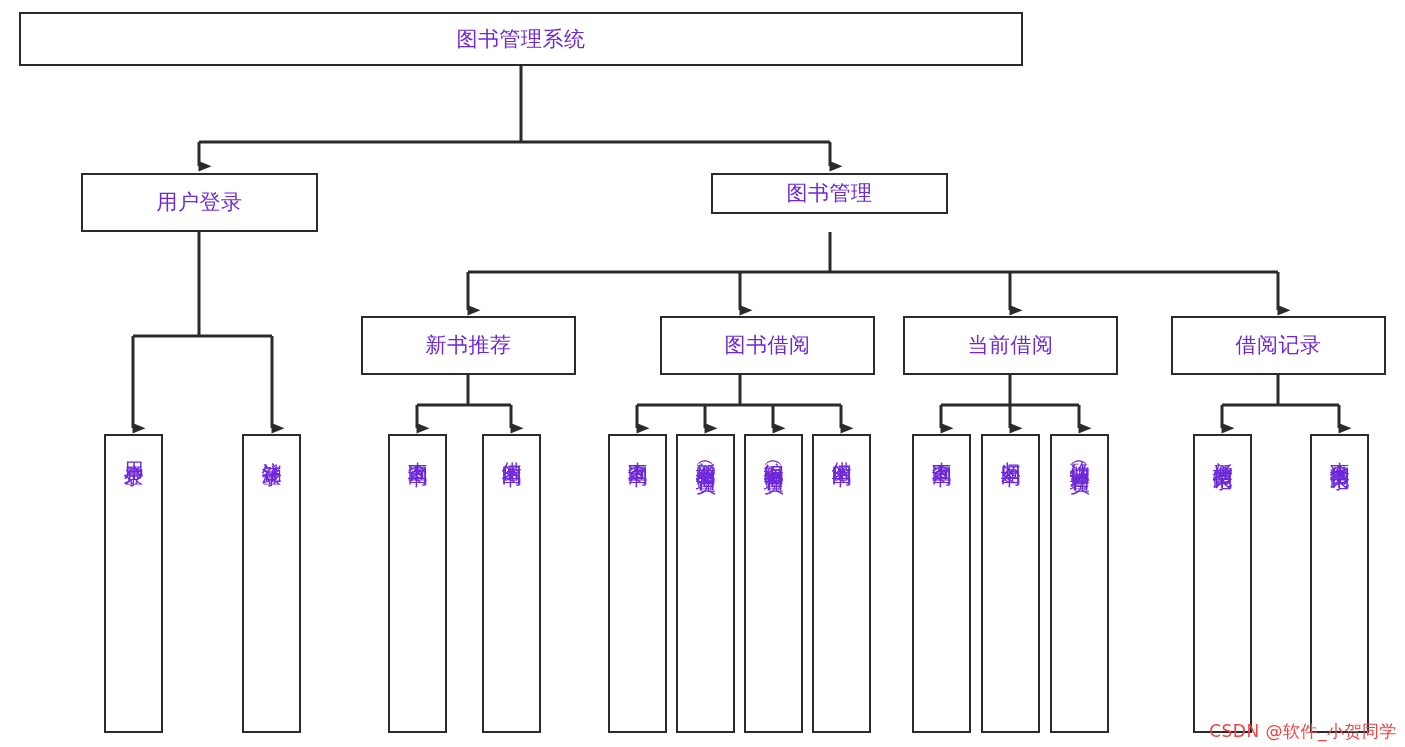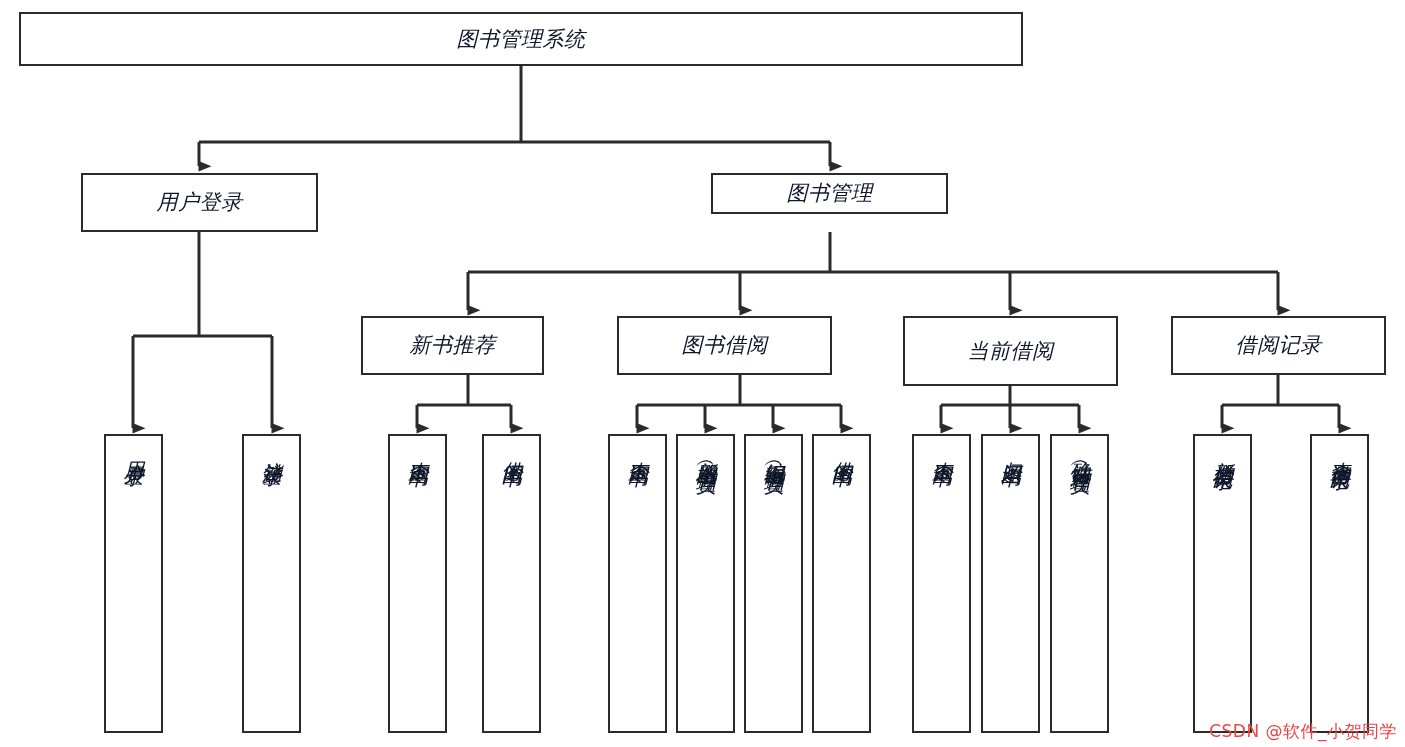--- a/index.html
+++ b/index.html
@@ -28,23 +28,22 @@
     border:2px solid #2b2b2b;
     display:flex;
     align-items:center;
     justify-content:center;
     z-index:2;
   }
   .node .lbl{
     font-size:21px;
     line-height:1.25;
     letter-spacing:0.5px;
-    color:#0f172a;
+    color:#6d28d9;
     white-space:nowrap;
-    font-style:italic;
   }
   
   .node.vert{
     align-items:flex-start;
     padding-top:10px;
   }
   .node.vert .lbl{
     writing-mode:vertical-rl;
     text-orientation:upright;
     font-size:20px;
@@ -123,27 +122,27 @@
     <span class="lbl">图书管理系统</span>
   </div>
 
   <div class="node" style="left:81px; top:173px; width:237px; height:59px;">
     <span class="lbl">用户登录</span>
   </div>
   <div class="node" style="left:711px; top:173px; width:237px; height:41px;">
     <span class="lbl">图书管理</span>
   </div>
 
-  <div class="node" style="left:361px; top:316px; width:183px; height:59px;">
+  <div class="node" style="left:361px; top:316px; width:215px; height:59px;">
     <span class="lbl">新书推荐</span>
   </div>
-  <div class="node" style="left:617px; top:316px; width:215px; height:59px;">
+  <div class="node" style="left:660px; top:316px; width:215px; height:59px;">
     <span class="lbl">图书借阅</span>
   </div>
-  <div class="node" style="left:903px; top:316px; width:215px; height:70px;">
+  <div class="node" style="left:903px; top:316px; width:215px; height:59px;">
     <span class="lbl">当前借阅</span>
   </div>
   <div class="node" style="left:1171px; top:316px; width:215px; height:59px;">
     <span class="lbl">借阅记录</span>
   </div>
 
   <div class="node vert" style="left:104px; top:434px; width:59px; height:299px;">
     <span class="lbl">用户登录</span>
   </div>
   <div class="node vert" style="left:242px; top:434px; width:59px; height:299px;">

